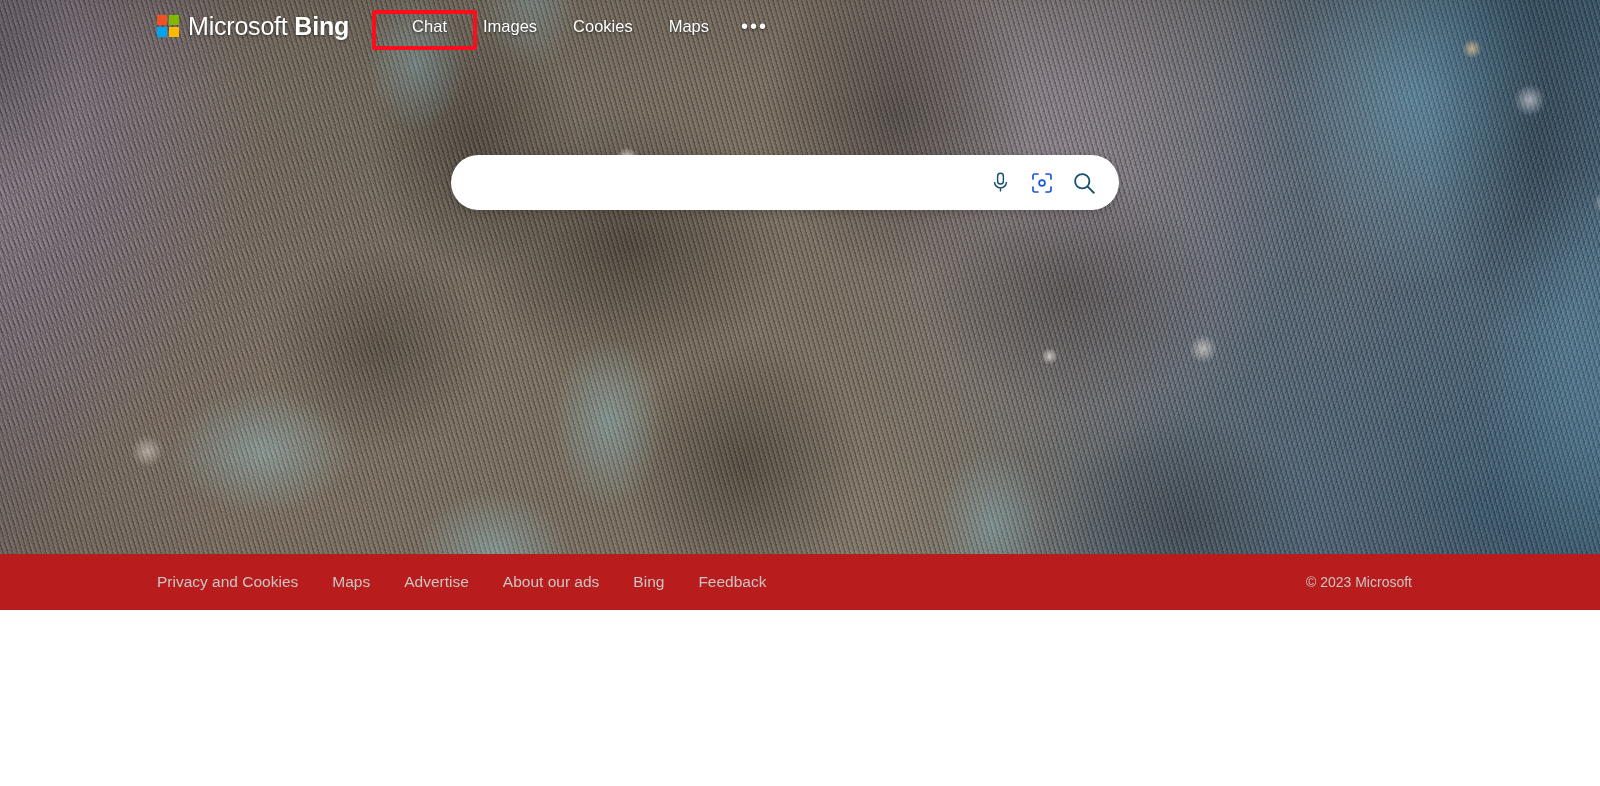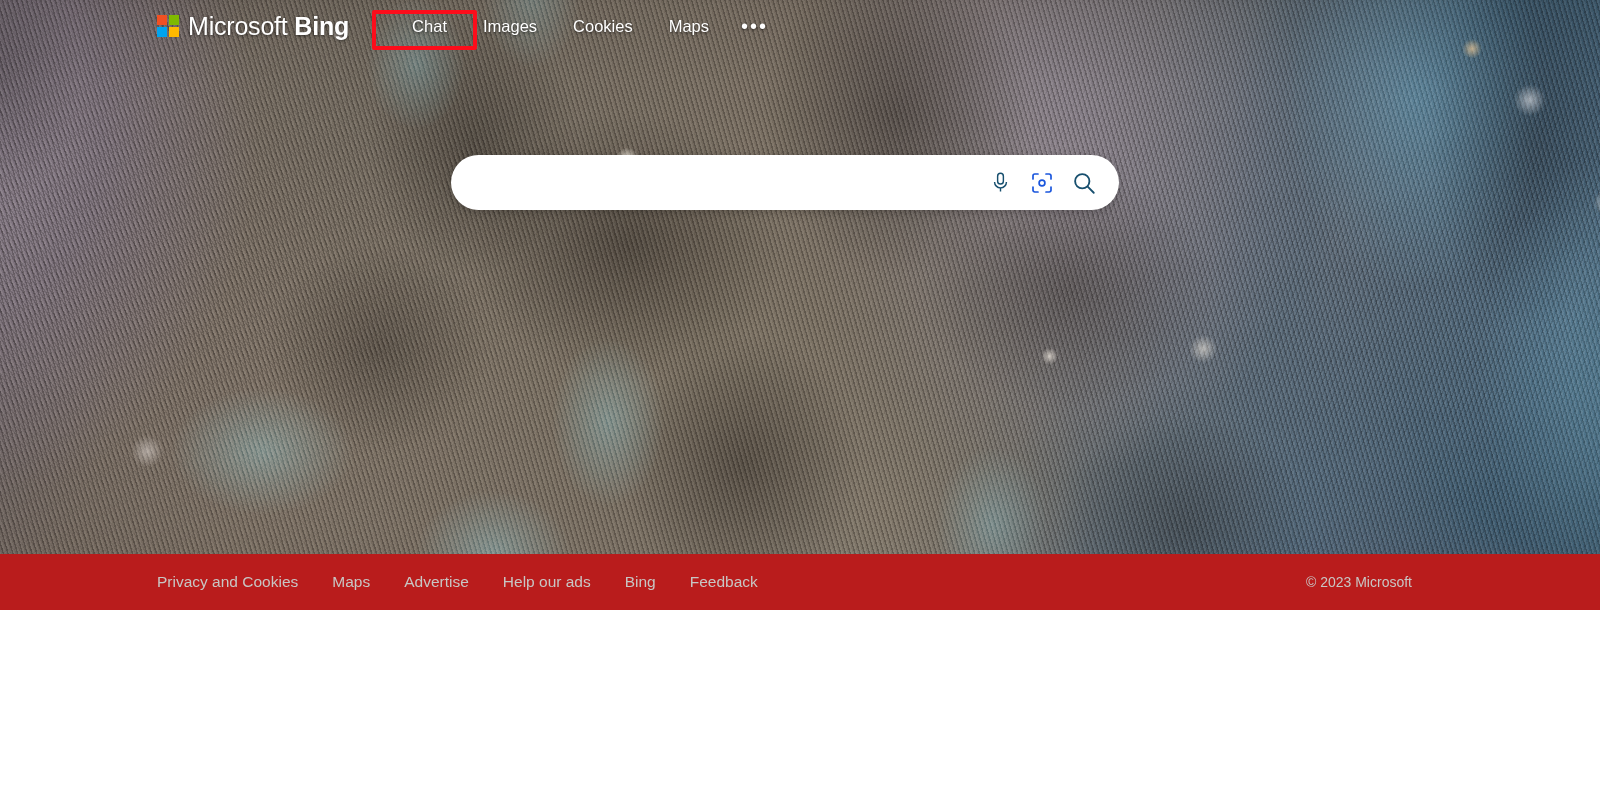--- a/index.html
+++ b/index.html
@@ -448,20 +448,20 @@
         <polyline points="9,4.6 16,12 9,19.4" fill="none" stroke="#fff" stroke-width="1.9" stroke-linecap="round" stroke-linejoin="round"></polyline>
       </svg>
     </div>
   </div>
 
   <div id="footer">
     <div id="footer-links">
       <span class="footer-link">Privacy and Cookies</span>
       <span class="footer-link">Maps</span>
       <span class="footer-link">Advertise</span>
-      <span class="footer-link">Help our ads</span>
+      <span class="footer-link">About our ads</span>
       <span class="footer-link">Bing</span>
       <span class="footer-link">Feedback</span>
     </div>
     <div id="copyright">© 2023 Microsoft</div>
   </div>
 
 </div>
 
 </body></html>

